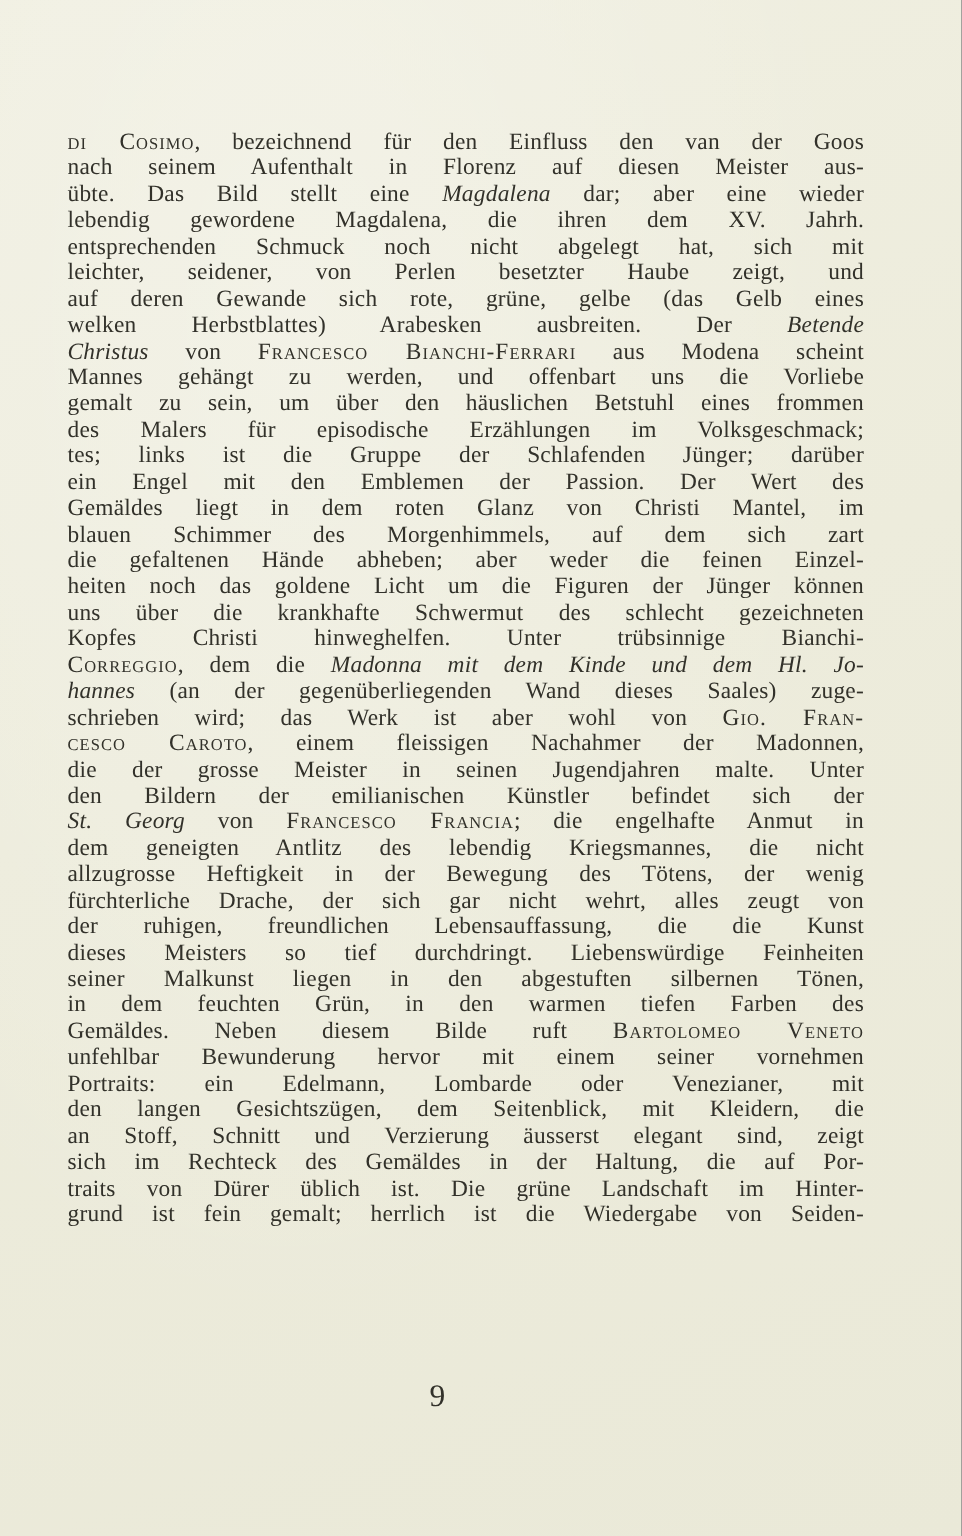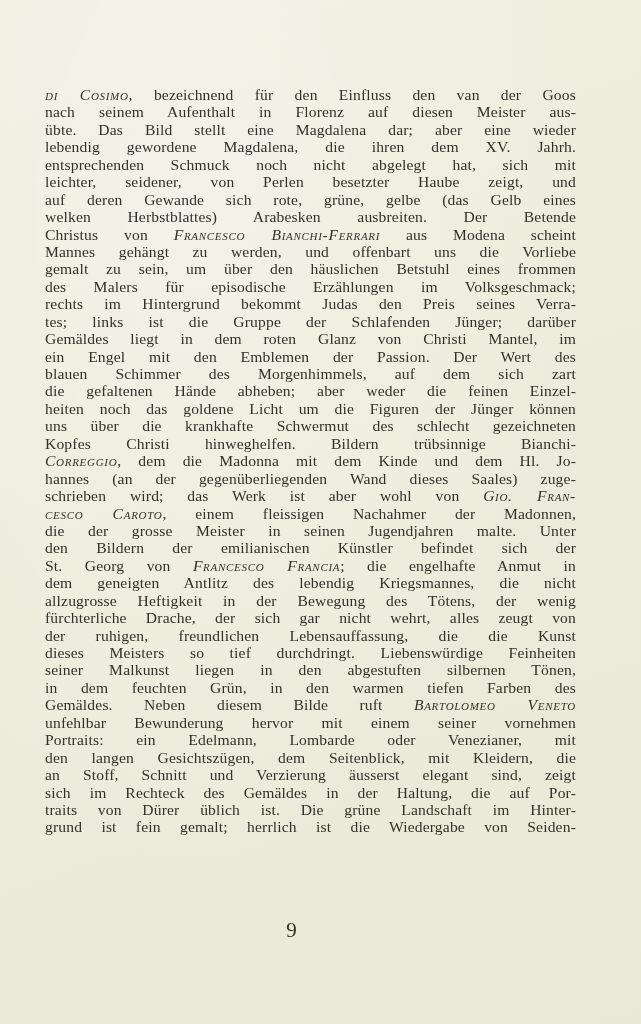--- a/index.html
+++ b/index.html
@@ -28,25 +28,24 @@
     letter-spacing: 0.01em;
   }
   .line {
     text-align: justify;
     text-align-last: justify;
     -moz-text-align-last: justify;
     height: 17.45px;
     overflow: visible;
   }
   .seg-n { font-style: normal; }
-  .seg-i { }
+  .seg-i { font-style: italic; }
   .seg-sc {
     font-variant: small-caps;
     letter-spacing: 0.045em;
-    font-style: italic;
   }
   .page-number {
     position: absolute;
     top: 918px;
     left: 45px;
     width: 531px;
     text-align: center;
     transform: translateX(-19px);
     font-size: 21px;
     color: #32312a;
@@ -62,29 +61,28 @@
       <div class="line"><span class="seg-n">übte. Das Bild stellt eine </span><span class="seg-i">Magdalena</span><span class="seg-n"> dar; aber eine wieder</span></div>
       <div class="line"><span class="seg-n">lebendig gewordene Magdalena, die ihren dem XV. Jahrh.</span></div>
       <div class="line"><span class="seg-n">entsprechenden Schmuck noch nicht abgelegt hat, sich mit</span></div>
       <div class="line"><span class="seg-n">leichter, seidener, von Perlen besetzter Haube zeigt, und</span></div>
       <div class="line"><span class="seg-n">auf deren Gewande sich rote, grüne, gelbe (das Gelb eines</span></div>
       <div class="line"><span class="seg-n">welken Herbstblattes) Arabesken ausbreiten. Der </span><span class="seg-i">Betende</span></div>
       <div class="line"><span class="seg-i">Christus</span><span class="seg-n"> von </span><span class="seg-sc">Francesco Bianchi-Ferrari</span><span class="seg-n"> aus Modena scheint</span></div>
       <div class="line"><span class="seg-n">Mannes gehängt zu werden, und offenbart uns die Vorliebe</span></div>
       <div class="line"><span class="seg-n">gemalt zu sein, um über den häuslichen Betstuhl eines frommen</span></div>
       <div class="line"><span class="seg-n">des Malers für episodische Erzählungen im Volksgeschmack;</span></div>
-      <div class="line"><span class="seg-n">rechts im Hintergrund bekommt Judas den Preis seines Verra-</span></div>
       <div class="line"><span class="seg-n">tes; links ist die Gruppe der Schlafenden Jünger; darüber</span></div>
+      <div class="line"><span class="seg-n">ein Engel mit den Emblemen der Passion. Der Wert des</span></div>
       <div class="line"><span class="seg-n">Gemäldes liegt in dem roten Glanz von Christi Mantel, im</span></div>
-      <div class="line"><span class="seg-n">ein Engel mit den Emblemen der Passion. Der Wert des</span></div>
       <div class="line"><span class="seg-n">blauen Schimmer des Morgenhimmels, auf dem sich zart</span></div>
       <div class="line"><span class="seg-n">die gefaltenen Hände abheben; aber weder die feinen Einzel-</span></div>
       <div class="line"><span class="seg-n">heiten noch das goldene Licht um die Figuren der Jünger können</span></div>
       <div class="line"><span class="seg-n">uns über die krankhafte Schwermut des schlecht gezeichneten</span></div>
-      <div class="line"><span class="seg-n">Kopfes Christi hinweghelfen. Bildern trübsinnige Bianchi-</span></div>
+      <div class="line"><span class="seg-n">Kopfes Christi hinweghelfen. Unter trübsinnige Bianchi-</span></div>
       <div class="line"><span class="seg-sc">Correggio</span><span class="seg-n">, dem die </span><span class="seg-i">Madonna mit dem Kinde und dem Hl. Jo-</span></div>
       <div class="line"><span class="seg-i">hannes</span><span class="seg-n"> (an der gegenüberliegenden Wand dieses Saales) zuge-</span></div>
       <div class="line"><span class="seg-n">schrieben wird; das Werk ist aber wohl von </span><span class="seg-sc">Gio. Fran-</span></div>
       <div class="line"><span class="seg-sc">cesco Caroto</span><span class="seg-n">, einem fleissigen Nachahmer der Madonnen,</span></div>
       <div class="line"><span class="seg-n">die der grosse Meister in seinen Jugendjahren malte. Unter</span></div>
       <div class="line"><span class="seg-n">den Bildern der emilianischen Künstler befindet sich der</span></div>
       <div class="line"><span class="seg-i">St. Georg</span><span class="seg-n"> von </span><span class="seg-sc">Francesco Francia</span><span class="seg-n">; die engelhafte Anmut in</span></div>
       <div class="line"><span class="seg-n">dem geneigten Antlitz des lebendig Kriegsmannes, die nicht</span></div>
       <div class="line"><span class="seg-n">allzugrosse Heftigkeit in der Bewegung des Tötens, der wenig</span></div>
       <div class="line"><span class="seg-n">fürchterliche Drache, der sich gar nicht wehrt, alles zeugt von</span></div>

